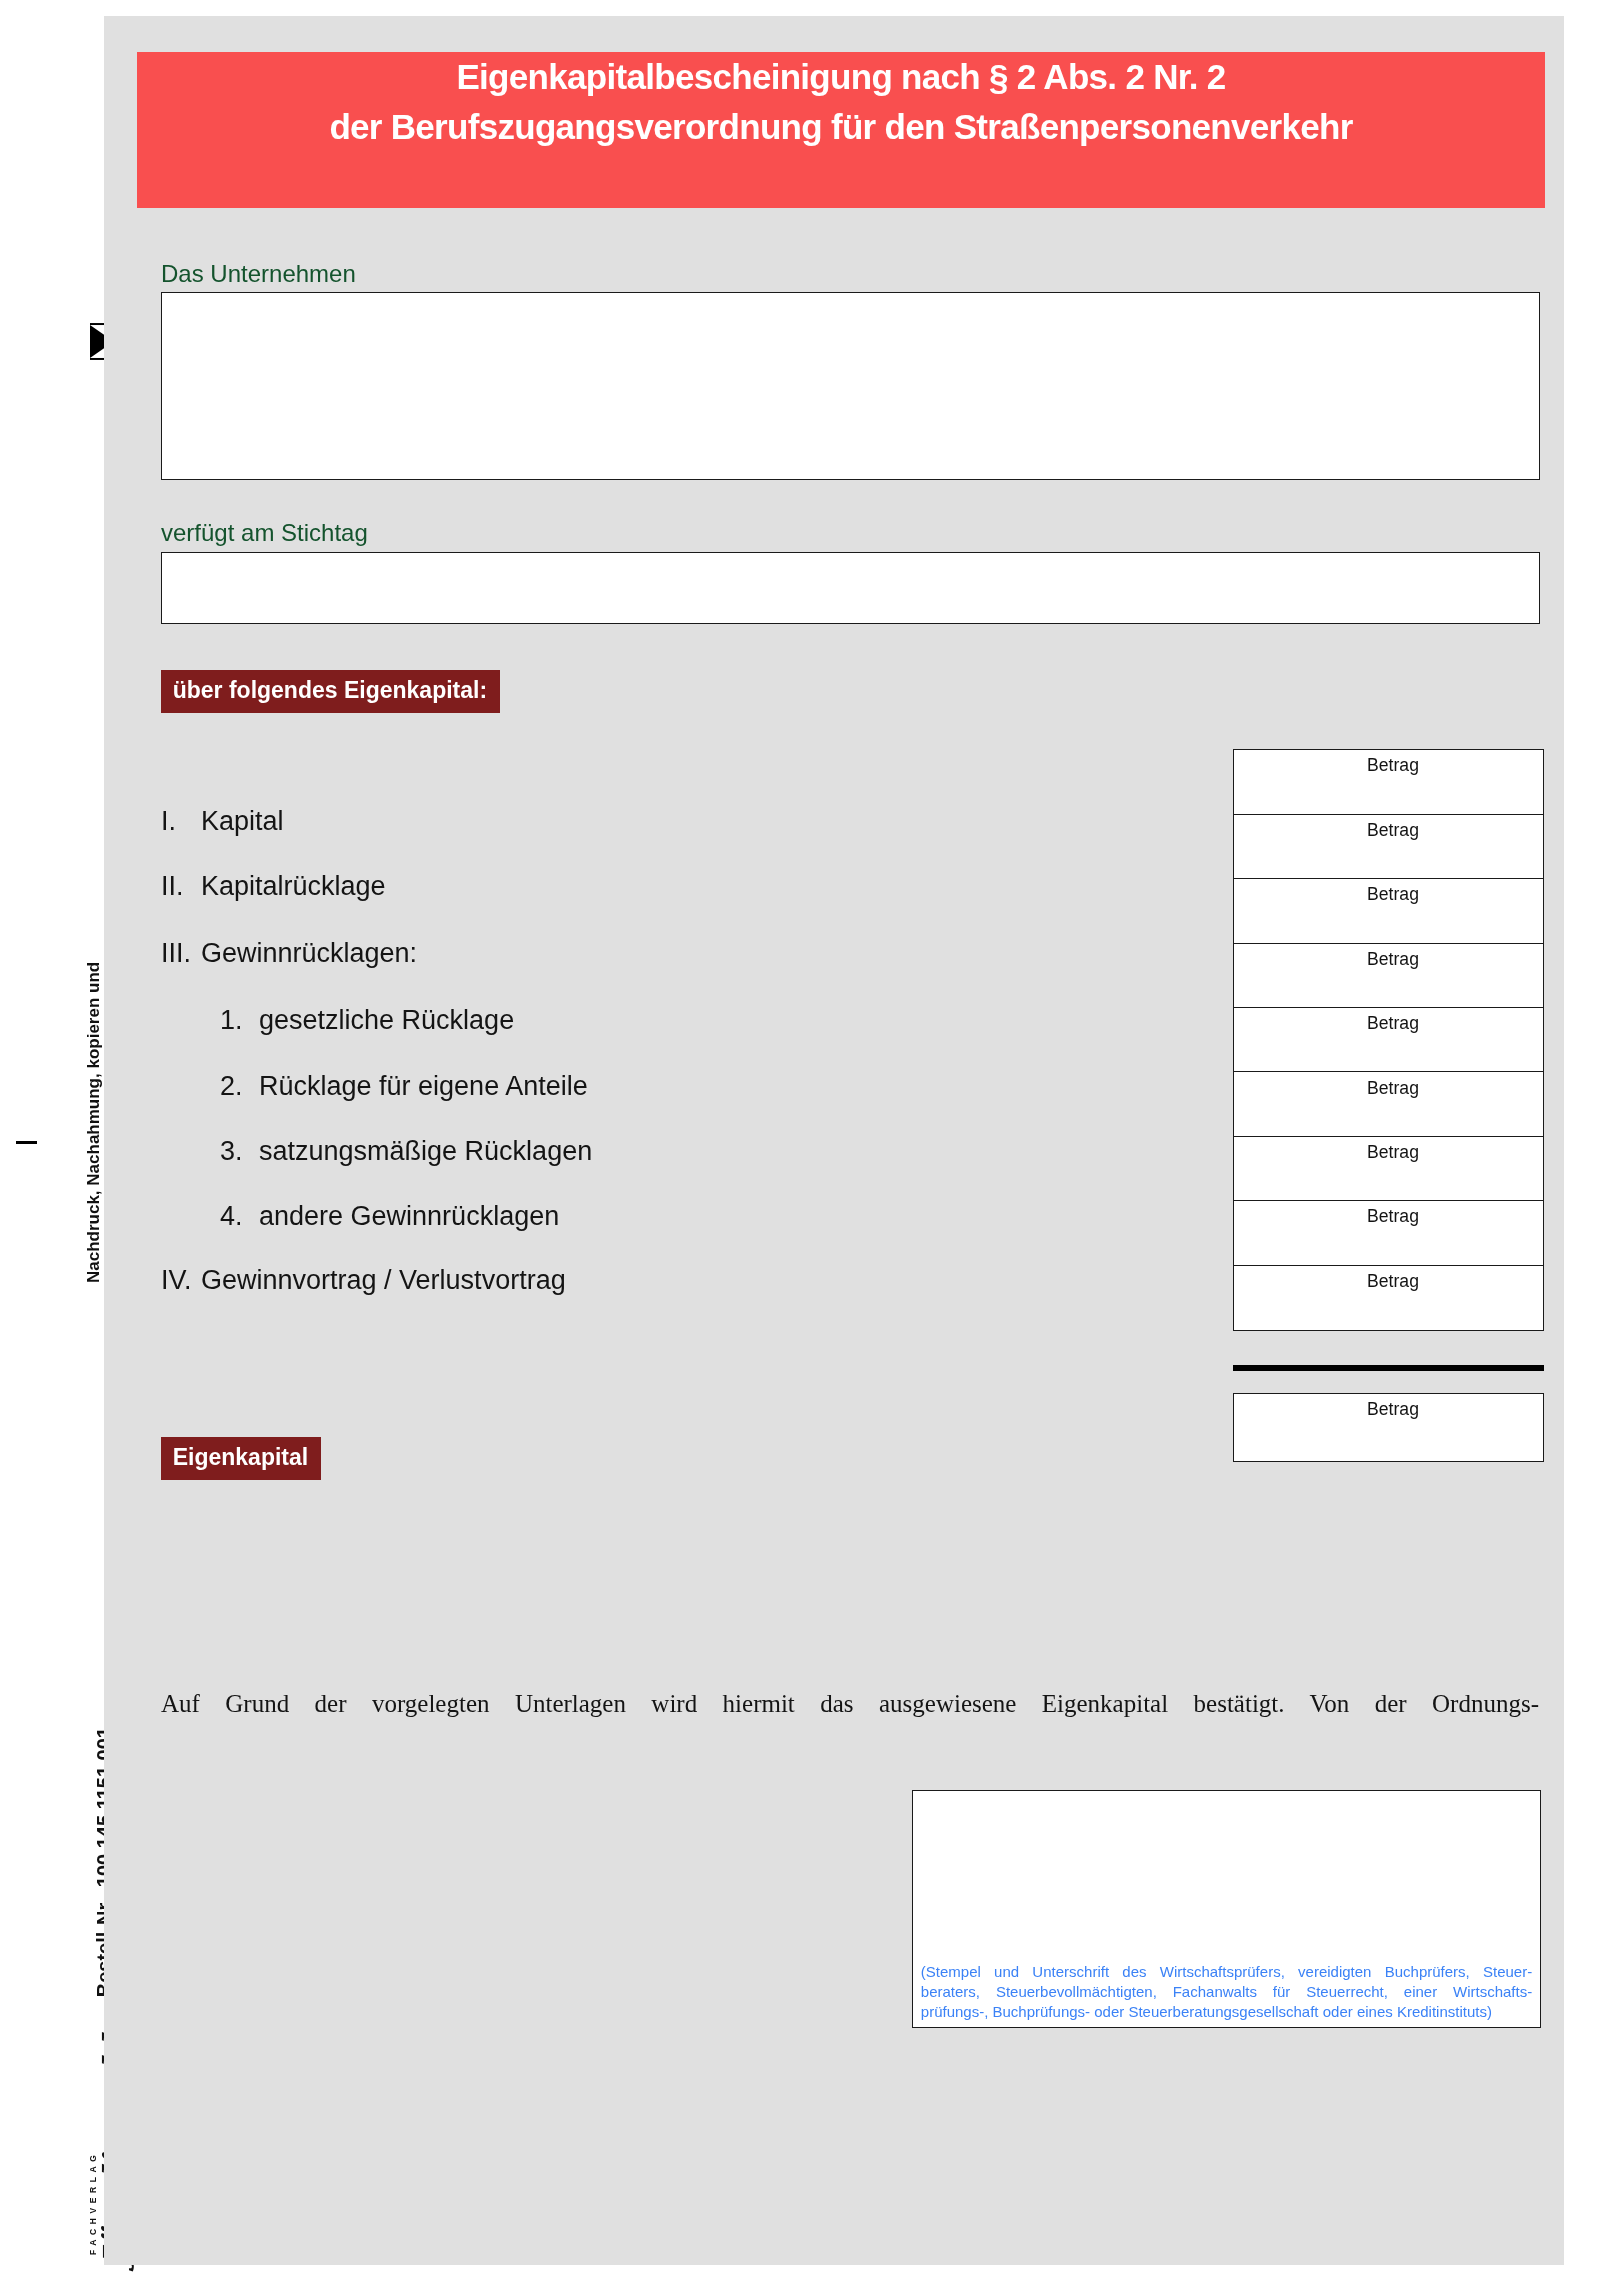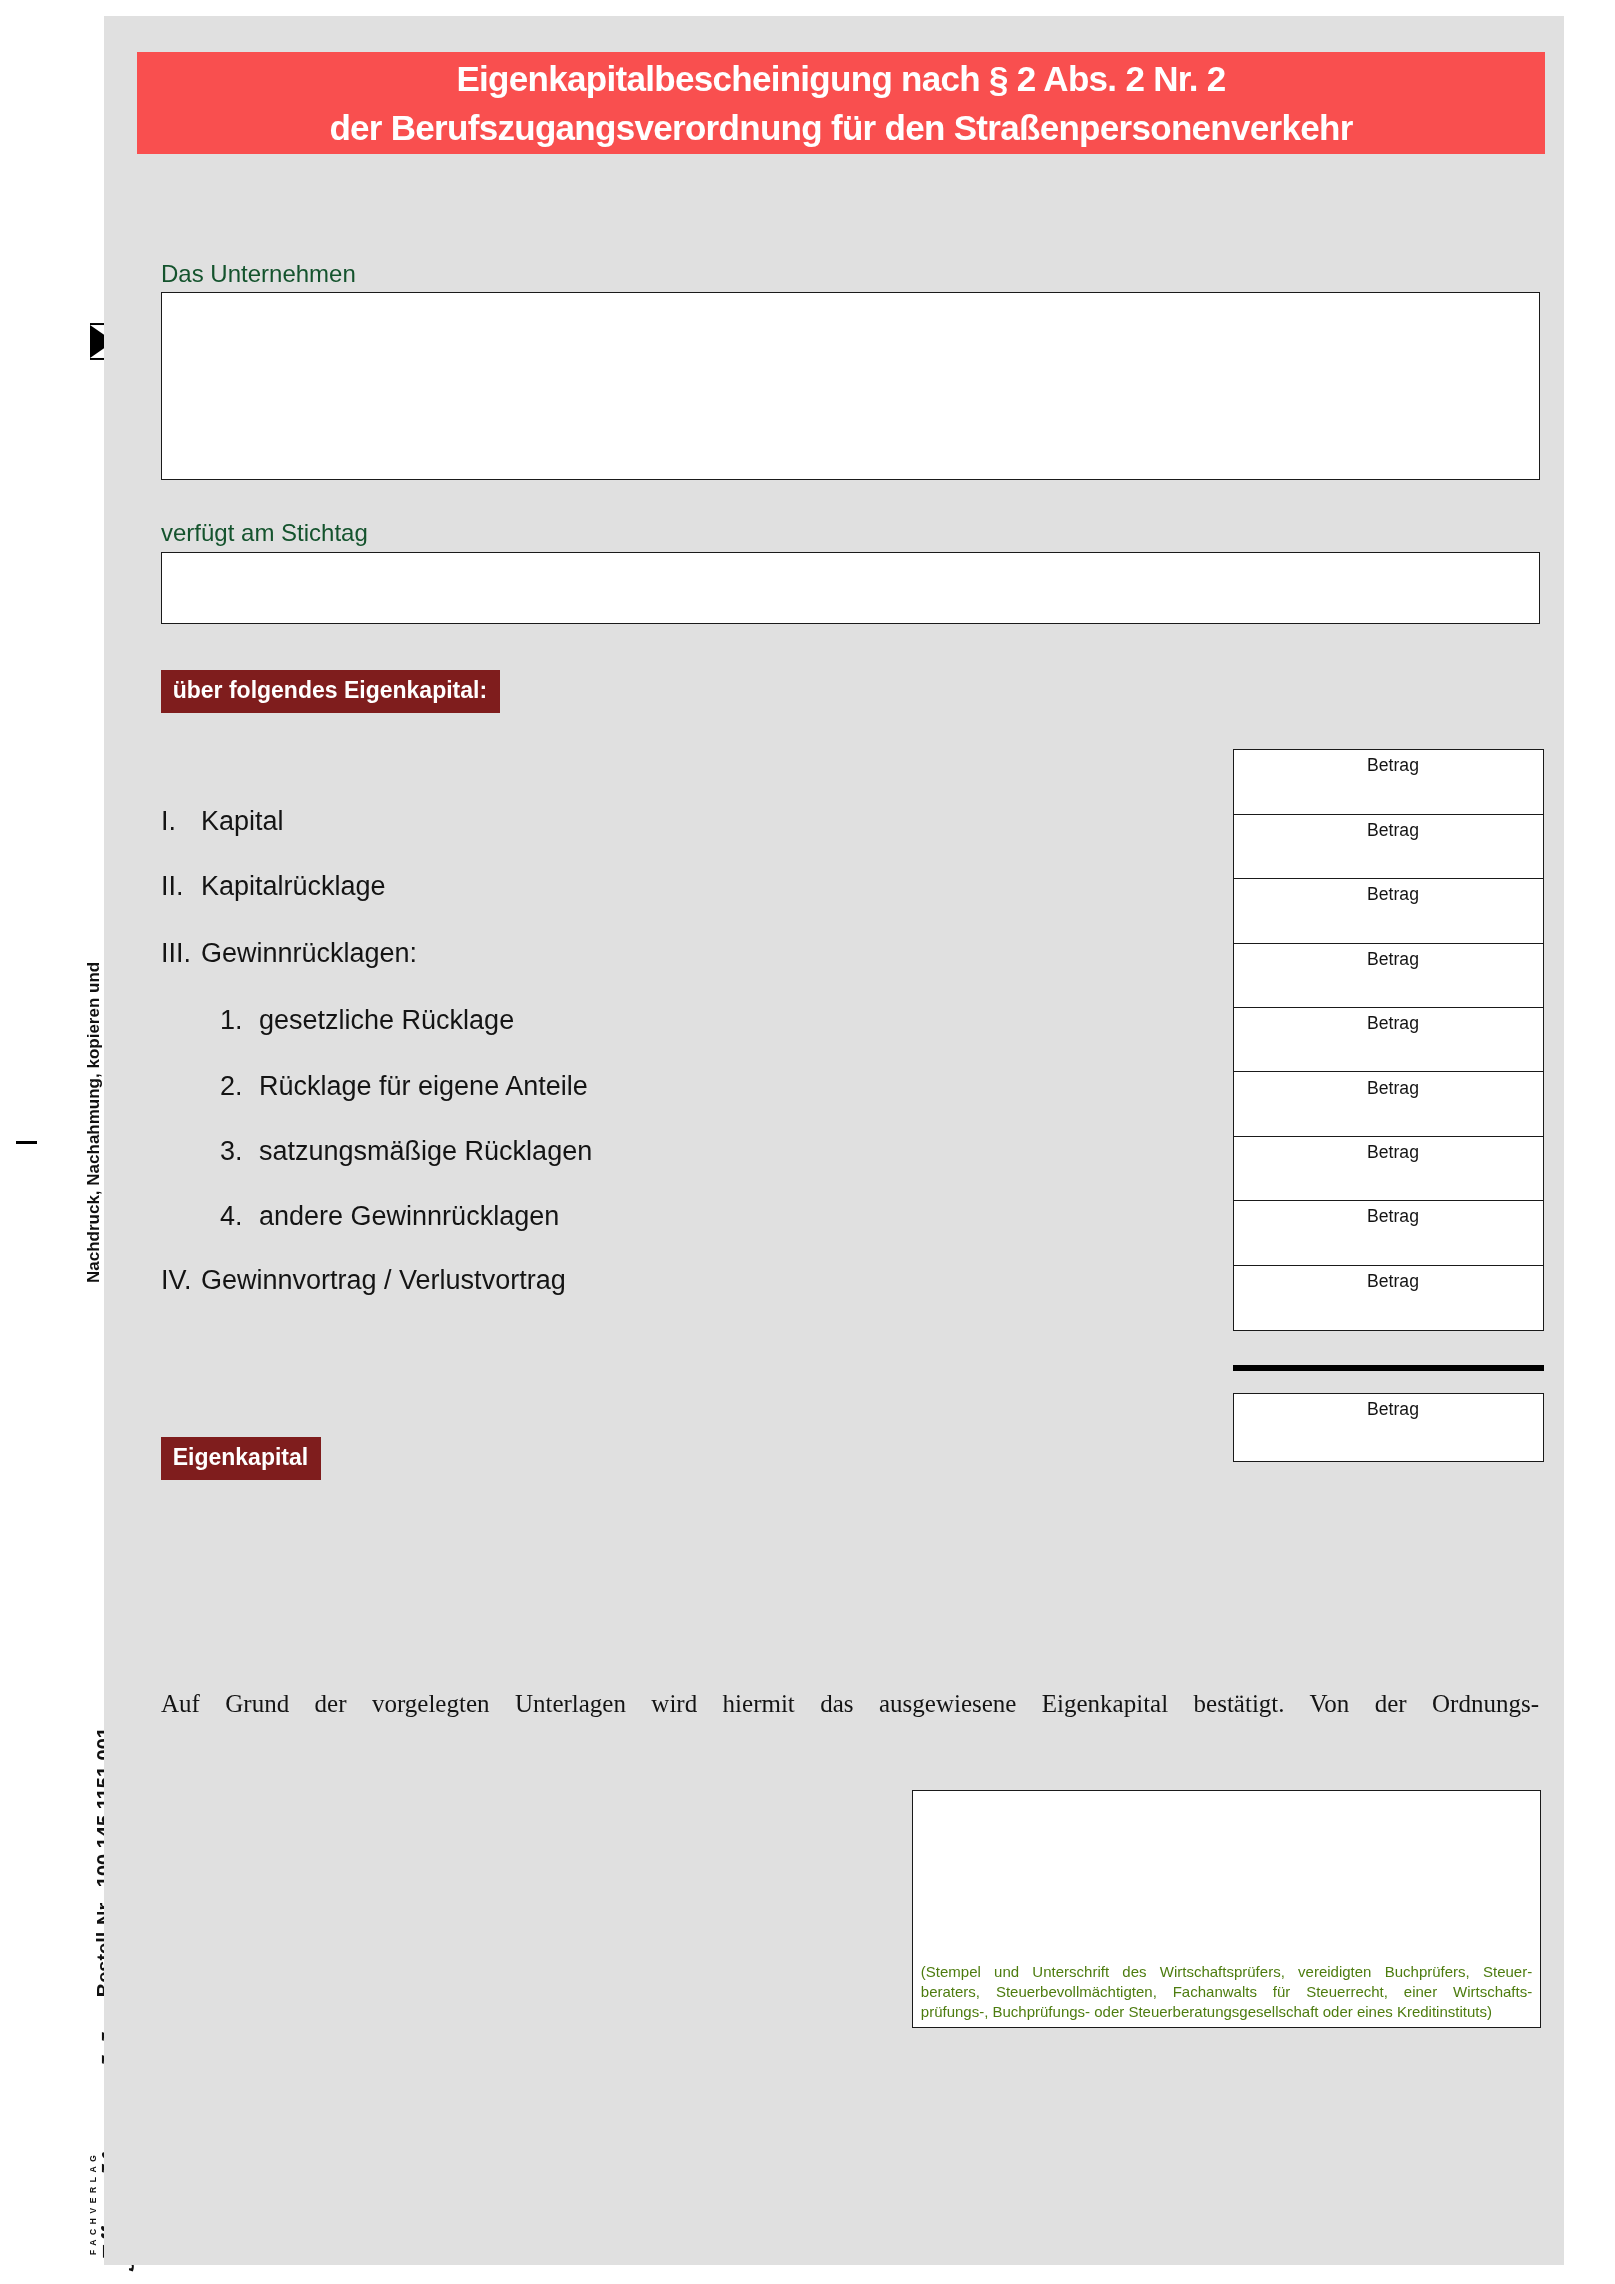--- a/index.html
+++ b/index.html
@@ -7,24 +7,24 @@
     width:1616px;height:2284px;position:relative;background:#ffffff;
     font-family:"Liberation Sans","DejaVu Sans",sans-serif;color:#111;
     overflow:hidden;
   }
   
   .page{
     position:absolute;left:104px;top:16.3px;width:1460px;height:2249px;
     background:#e0e0e0;
   }
   .banner{
-    position:absolute;left:33px;top:36px;width:1408px;height:102px;
+    position:absolute;left:33px;top:36px;width:1408px;height:156px;
     background:#f94f4f;color:#ffffff;font-weight:bold;font-size:35px;
     line-height:1.42;text-align:center;display:flex;flex-direction:column;
-    justify-content:center;letter-spacing:-0.7px;
+    letter-spacing:-0.7px;
   }
   .field-label{
     position:absolute;left:57px;font-size:24px;color:#14532d;
   }
   .field-box{
     position:absolute;left:57px;width:1379px;background:#ffffff;
     border:1.6px solid #1a1a1a;box-sizing:border-box;
   }
   .red-tag{
     position:absolute;left:57px;display:inline-block;background:#7f1d1d;
@@ -52,21 +52,21 @@
     line-height:38px;color:#141414;font-family:Liberation Serif, serif;}
   .confirm .just{text-align:justify;text-align-last:justify;}
   
   .sig-box{
     position:absolute;top:1774px;height:238px;background:#ffffff;
     border:1.6px solid #1a1a1a;box-sizing:border-box;
   }
   .sig-box .inner-label{display:block;font-size:17.6px;padding:6.5px 0 0 9px;color:#141414;}
   .fine-print{
     position:absolute;left:7.8px;right:7.8px;bottom:5.2px;font-size:15px;
-    line-height:20px;color:#4d7c0f;
+    line-height:20px;color:#3b82f6;
   }
   .fine-print .just{text-align:justify;text-align-last:justify;}
   
   .fold-arrow{position:absolute;left:90px;top:323px;}
   .fold-dash{position:absolute;left:15.6px;top:1141px;width:21px;height:2.6px;background:#000;}
   .copyright{
     position:absolute;left:83px;top:1283px;width:300px;
     transform:rotate(-90deg);transform-origin:0 0;
     font-size:17px;font-weight:bold;line-height:21.5px;text-align:center;
     white-space:nowrap;color:#111;

